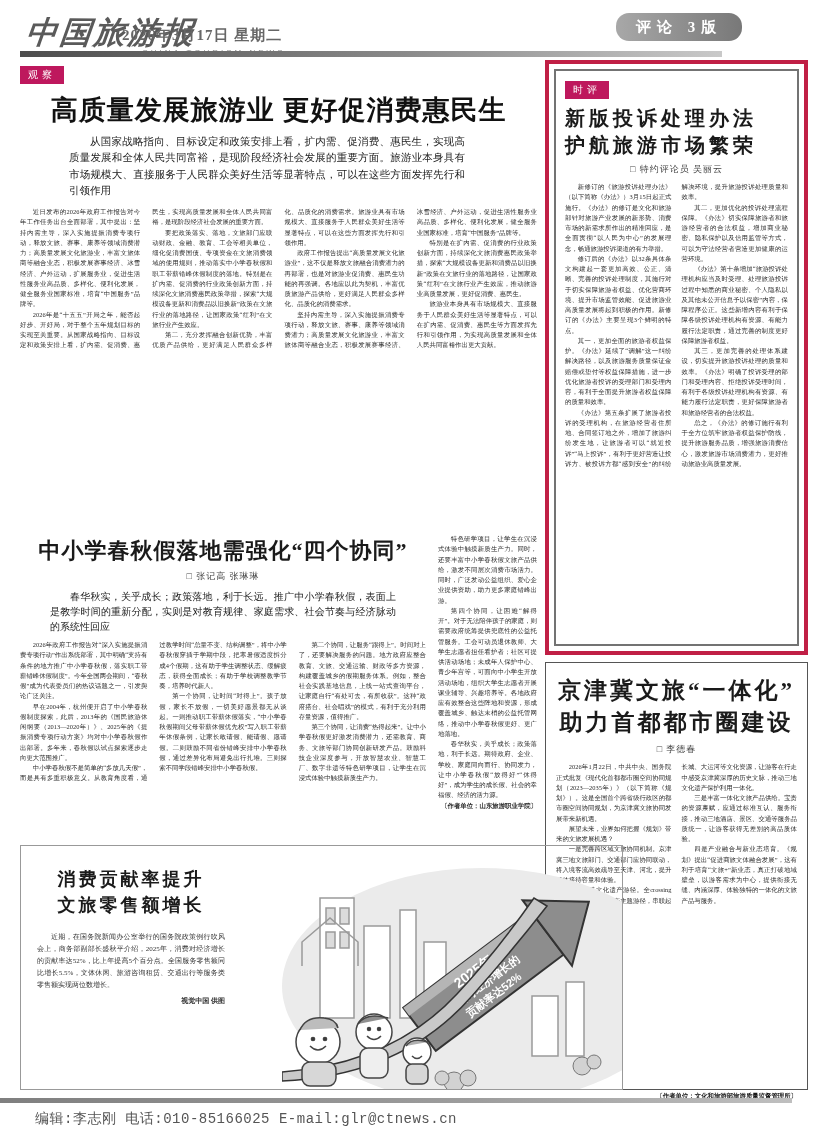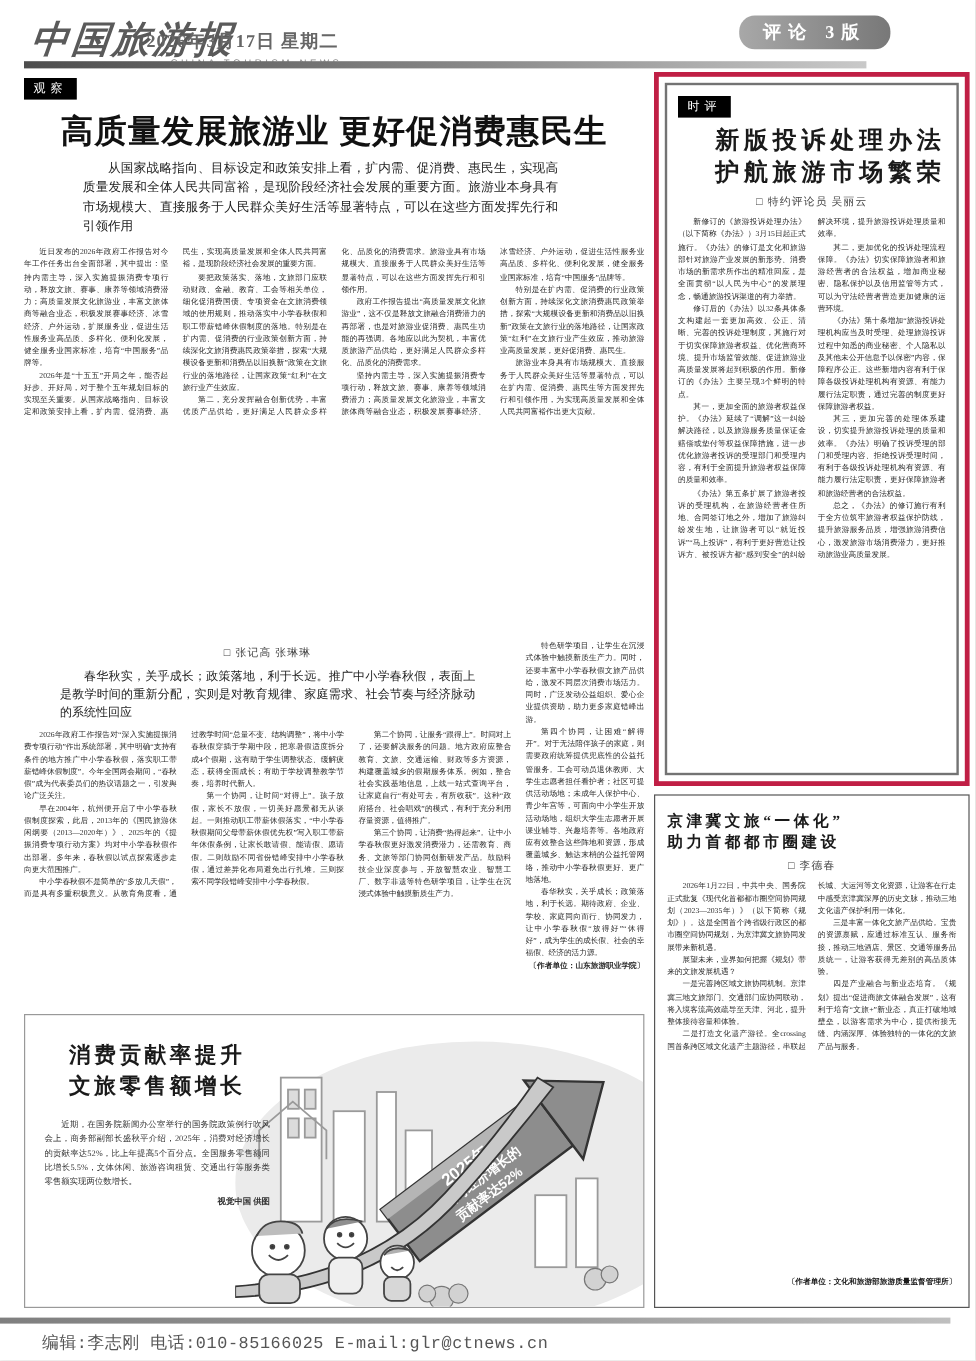--- a/index.html
+++ b/index.html
@@ -11,21 +11,21 @@
         color:#5a5a5a;letter-spacing:3px;transform:skewX(-6deg);}
   .dateblock{position:absolute;left:122px;top:24px;line-height:1.5;}
   .date-cn{font-size:15px;font-weight:bold;color:#666;letter-spacing:1px;}
   .date-en{font-size:8px;color:#8a8a8a;letter-spacing:3px;font-family:"Liberation Sans",sans-serif;padding-left:20px;}
   .badge{position:absolute;left:616px;top:13px;width:126px;height:28px;
          background:linear-gradient(90deg,#a8a8a8,#787878);color:#fff;font-size:15px;
          letter-spacing:6px;display:flex;align-items:center;justify-content:center;font-weight:bold;border-radius:13px;}
   .toprule{position:absolute;left:20px;top:51px;width:702px;height:6px;
            background:linear-gradient(90deg,#4d4d4d,#8a8a8a 55%,#c9c9c9);}
   
-  .tag{display:inline-block;background:#000000;color:#fff;font-size:10px;letter-spacing:4px;
+  .tag{display:inline-block;background:#be185d;color:#fff;font-size:10px;letter-spacing:4px;
        padding:2px 8px;font-family:"Liberation Sans",sans-serif;}
   .byline{text-align:center;font-size:9px;color:#444;letter-spacing:1px;margin:4px 0;}
   .bodycols p{margin:0;text-indent:2em;}
   .bodycols{font-size:6.4px;line-height:1.6;text-align:justify;color:#2a2a2a;overflow:hidden;}
   
   #articleA{position:absolute;left:20px;top:64px;width:517px;}
   #articleA .headline{font-size:27px;font-weight:bold;text-align:center;letter-spacing:1px;
                       margin:8px 0 2px 0;color:#111;}
   #articleA .lead{margin:6px 72px 8px 49px;font-size:10.5px;line-height:1.55;text-align:justify;
                   color:#222;text-indent:2em;}
@@ -38,30 +38,30 @@
   #articleB .bodycols{column-count:3;column-gap:12px;height:190px;}
   #articleB .aside{width:99px;font-size:6.4px;line-height:1.6;text-align:justify;color:#2a2a2a;
                    height:300px;overflow:hidden;}
   #articleB .aside p{margin:0;text-indent:2em;}
   .credit-line{font-weight:bold;text-indent:0 !important;text-align:right;}
   
   #commentBox{position:absolute;left:545px;top:60px;width:263px;height:595px;
               border:4px solid #c01f45;box-sizing:border-box;background:#fff;}
   #commentBox .inner{position:absolute;left:5px;top:5px;right:5px;bottom:5px;
                      border:2px solid #737373;padding:8px 9px;box-sizing:border-box;}
-  #commentBox .headline{font-size:20px;font-weight:bold;text-align:right;letter-spacing:4px;
+  #commentBox .headline{font-size:20px;font-weight:bold;text-align:left;letter-spacing:4px;
                         line-height:1.35;margin-top:6px;}
   #commentBox .bodycols{column-count:2;column-gap:10px;height:438px;margin-top:6px;}
   
   #jjjBox{position:absolute;left:545px;top:662px;width:263px;height:428px;border:1px solid #555;
           box-sizing:border-box;padding:12px 10px 8px 10px;}
-  #jjjBox .headline{font-size:13px;font-weight:bold;letter-spacing:3px;line-height:1.4;}
+  #jjjBox .headline{font-size:23px;font-weight:bold;text-align:center;letter-spacing:3px;line-height:1.4;}
   #jjjBox .bodycols{column-count:2;column-gap:10px;height:328px;margin-top:6px;}
   
-  #cartoonBox{position:absolute;left:20px;top:845px;width:517px;height:245px;border:1px solid #999;
+  #cartoonBox{position:absolute;left:20px;top:845px;width:603px;height:245px;border:1px solid #999;
               box-sizing:border-box;overflow:hidden;}
   #cartoonBox .textcol{position:absolute;left:16px;top:20px;width:188px;z-index:2;}
   #cartoonBox .ctitle{font-size:18px;font-weight:bold;letter-spacing:3px;text-align:center;line-height:1.45;}
   #cartoonBox .ccaption{font-size:7px;line-height:1.7;text-align:justify;color:#333;margin-top:14px;text-indent:2em;}
   #cartoonBox .ccredit{font-size:7px;color:#333;text-align:right;margin-top:4px;font-weight:bold;}
   #cartoonSvg{position:absolute;right:0;bottom:0;z-index:1;}
   
   #footRule{position:absolute;left:0px;top:1098px;width:792px;height:5px;
             background:linear-gradient(90deg,#7f7f7f,#9d9d9d 60%,#bfbfbf);}
   #footInfo{position:absolute;left:35px;top:1110px;font-size:14px;color:#555;
@@ -91,20 +91,21 @@
         <p>第二，充分发挥融合创新优势，丰富优质产品供给，更好满足人民群众多样化、品质化的消费需求。旅游业具有市场规模大、直接服务于人民群众美好生活等显著特点，可以在这些方面发挥先行和引领作用。</p>
         <p>政府工作报告提出“高质量发展文化旅游业”，这不仅是释放文旅融合消费潜力的再部署，也是对旅游业促消费、惠民生功能的再强调。各地应以此为契机，丰富优质旅游产品供给，更好满足人民群众多样化、品质化的消费需求。</p>
         <p>坚持内需主导，深入实施提振消费专项行动，释放文旅、赛事、康养等领域消费潜力；高质量发展文化旅游业，丰富文旅体商等融合业态，积极发展赛事经济、冰雪经济、户外运动，促进生活性服务业高品质、多样化、便利化发展，健全服务业国家标准，培育“中国服务”品牌等。</p>
         <p>特别是在扩内需、促消费的行业政策创新方面，持续深化文旅消费惠民政策举措，探索“大规模设备更新和消费品以旧换新”政策在文旅行业的落地路径，让国家政策“红利”在文旅行业产生效应，推动旅游业高质量发展，更好促消费、惠民生。</p>
         <p>旅游业本身具有市场规模大、直接服务于人民群众美好生活等显著特点，可以在扩内需、促消费、惠民生等方面发挥先行和引领作用，为实现高质量发展和全体人民共同富裕作出更大贡献。</p>
       </div>
   </div>
 
   <div id="articleB">
     <div class="main">
+      <div class="headline">中小学春秋假落地需强化“四个协同”</div>
       <div class="byline">□ 张记高 张琳琳</div>
       <div class="lead">春华秋实，关乎成长；政策落地，利于长远。推广中小学春秋假，表面上是教学时间的重新分配，实则是对教育规律、家庭需求、社会节奏与经济脉动的系统性回应</div>
       <div class="bodycols">
           <p>2026年政府工作报告对“深入实施提振消费专项行动”作出系统部署，其中明确“支持有条件的地方推广中小学春秋假，落实职工带薪错峰休假制度”。今年全国两会期间，“春秋假”成为代表委员们的热议话题之一，引发舆论广泛关注。</p>
           <p>早在2004年，杭州便开启了中小学春秋假制度探索，此后，2013年的《国民旅游休闲纲要（2013—2020年）》、2025年的《提振消费专项行动方案》均对中小学春秋假作出部署。多年来，春秋假以试点探索逐步走向更大范围推广。</p>
           <p>中小学春秋假不是简单的“多放几天假”，而是具有多重积极意义。从教育角度看，通过教学时间“总量不变、结构调整”，将中小学春秋假穿插于学期中段，把寒暑假适度拆分成4个假期，这有助于学生调整状态、缓解疲态，获得全面成长；有助于学校调整教学节奏，培养时代新人。</p>
           <p>第一个协同，让时间“对得上”。孩子放假，家长不放假，一切美好愿景都无从谈起。一则推动职工带薪休假落实，“中小学春秋假期间父母带薪休假优先权”写入职工带薪年休假条例，让家长敢请假、能请假、愿请假。二则鼓励不同省份错峰安排中小学春秋假，通过差异化布局避免出行扎堆。三则探索不同学段错峰安排中小学春秋假。</p>
           <p>第二个协同，让服务“跟得上”。时间对上了，还要解决服务的问题。地方政府应整合教育、文旅、交通运输、财政等多方资源，构建覆盖城乡的假期服务体系。例如，整合社会实践基地信息，上线一站式查询平台，让家庭自行“有处可去，有所收获”。这种“政府搭台、社会唱戏”的模式，有利于充分利用存量资源，值得推广。</p>
           <p>第三个协同，让消费“热得起来”。让中小学春秋假更好激发消费潜力，还需教育、商务、文旅等部门协同创新研发产品。鼓励科技企业深度参与，开放智慧农业、智慧工厂、数字非遗等特色研学项目，让学生在沉浸式体验中触摸新质生产力。</p>
         </div>

